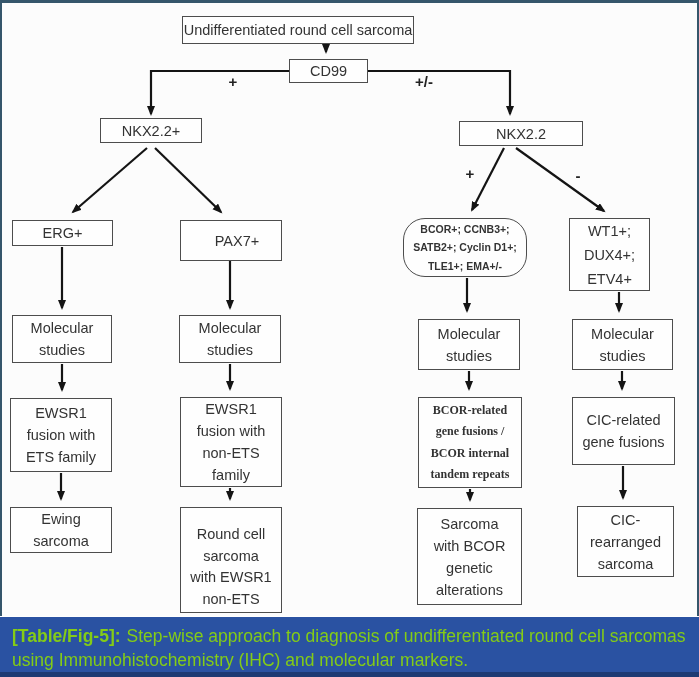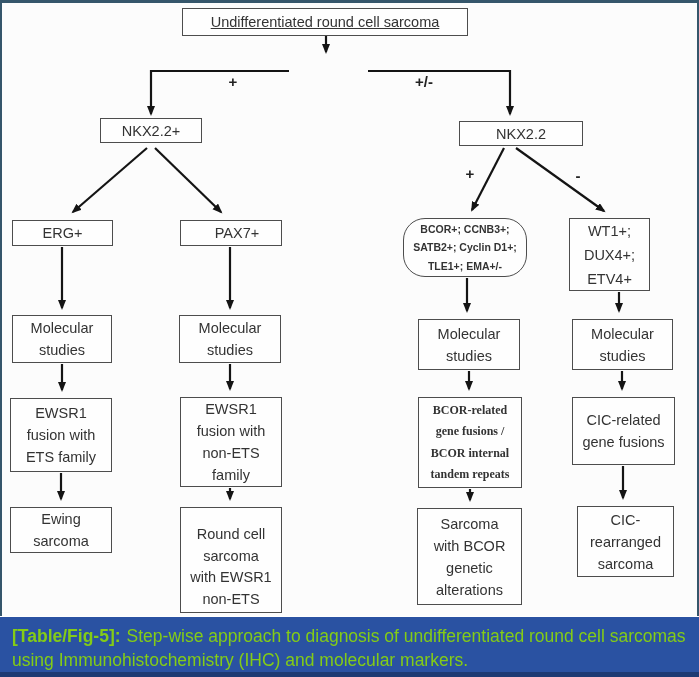--- a/index.html
+++ b/index.html
@@ -16,26 +16,26 @@
     border-right:2px solid var(--frame,#35566b);
   }
   #arrows{position:absolute;left:0;top:0;width:699px;height:677px;pointer-events:none;}
   .node{
     position:absolute;display:flex;align-items:center;justify-content:center;
     text-align:center;white-space:pre-line;box-sizing:border-box;
     background:#fefefe;border:1.5px solid var(--box_border,#4d4d4d);
     color:var(--text,#333);font-size:14.5px;line-height:22px;overflow:hidden;
   }
   
-  #n-root{left:182px;top:8px;width:286px;height:28px;text-decoration:underline;}
+  #n-root{left:182px;top:16px;width:232px;height:28px;}
   #n-cd99{left:289px;top:59px;width:79px;height:24px;}
   #n-nkx-pos{left:100px;top:118px;width:102px;height:25px;}
   #n-nkx{left:459px;top:121px;width:124px;height:25px;}
   #n-erg{left:12px;top:220px;width:101px;height:26px;}
-  #n-pax7{left:180px;top:220px;width:102px;height:26px;padding-left:12px;}
+  #n-pax7{left:180px;top:220px;width:102px;height:41px;padding-left:12px;}
   #n-bcor-ihc{left:403px;top:218px;width:124px;height:59px;font-size:10.5px;font-weight:bold;line-height:18.5px;border-radius:22px;}
   #n-wt1-ihc{left:569px;top:218px;width:81px;height:73px;line-height:24px;}
   #n-mol1{left:12px;top:315px;width:100px;height:48px;}
   #n-mol2{left:179px;top:315px;width:102px;height:48px;}
   #n-mol3{left:418px;top:319px;width:102px;height:51px;}
   #n-mol4{left:572px;top:319px;width:101px;height:51px;}
   #n-ewsr1-ets{left:10px;top:398px;width:102px;height:74px;}
   #n-ewsr1-non-ets{left:180px;top:397px;width:102px;height:90px;}
   #n-bcor-fusion{left:418px;top:397px;width:104px;height:91px;font-size:12px;font-weight:bold;line-height:21.5px;font-family:Liberation Serif, serif;}
   #n-cic-fusion{left:572px;top:397px;width:103px;height:68px;}
@@ -90,20 +90,21 @@
       <line x1="467" y1="278" x2="467" y2="311" marker-end="url(#ah)"></line>
       <line x1="619" y1="292" x2="619" y2="311" marker-end="url(#ah)"></line>
       <line x1="469" y1="371" x2="469" y2="389" marker-end="url(#ah)"></line>
       <line x1="622" y1="371" x2="622" y2="389" marker-end="url(#ah)"></line>
       <line x1="470" y1="489" x2="470" y2="500" marker-end="url(#ah)"></line>
       <line x1="623" y1="466" x2="623" y2="498" marker-end="url(#ah)"></line>
     </g>
   </svg>
 
   <div class="node" id="n-root">Undifferentiated round cell sarcoma</div>
+  <div class="node" id="n-cd99">CD99</div>
   <div class="node" id="n-nkx-pos">NKX2.2+</div>
   <div class="node" id="n-nkx">NKX2.2</div>
   <div class="node" id="n-erg">ERG+</div>
   <div class="node" id="n-pax7">PAX7+</div>
   <div class="node" id="n-bcor-ihc">BCOR+; CCNB3+;
 SATB2+; Cyclin D1+;
 TLE1+; EMA+/-</div>
   <div class="node" id="n-wt1-ihc">WT1+;
 DUX4+;
 ETV4+</div>

